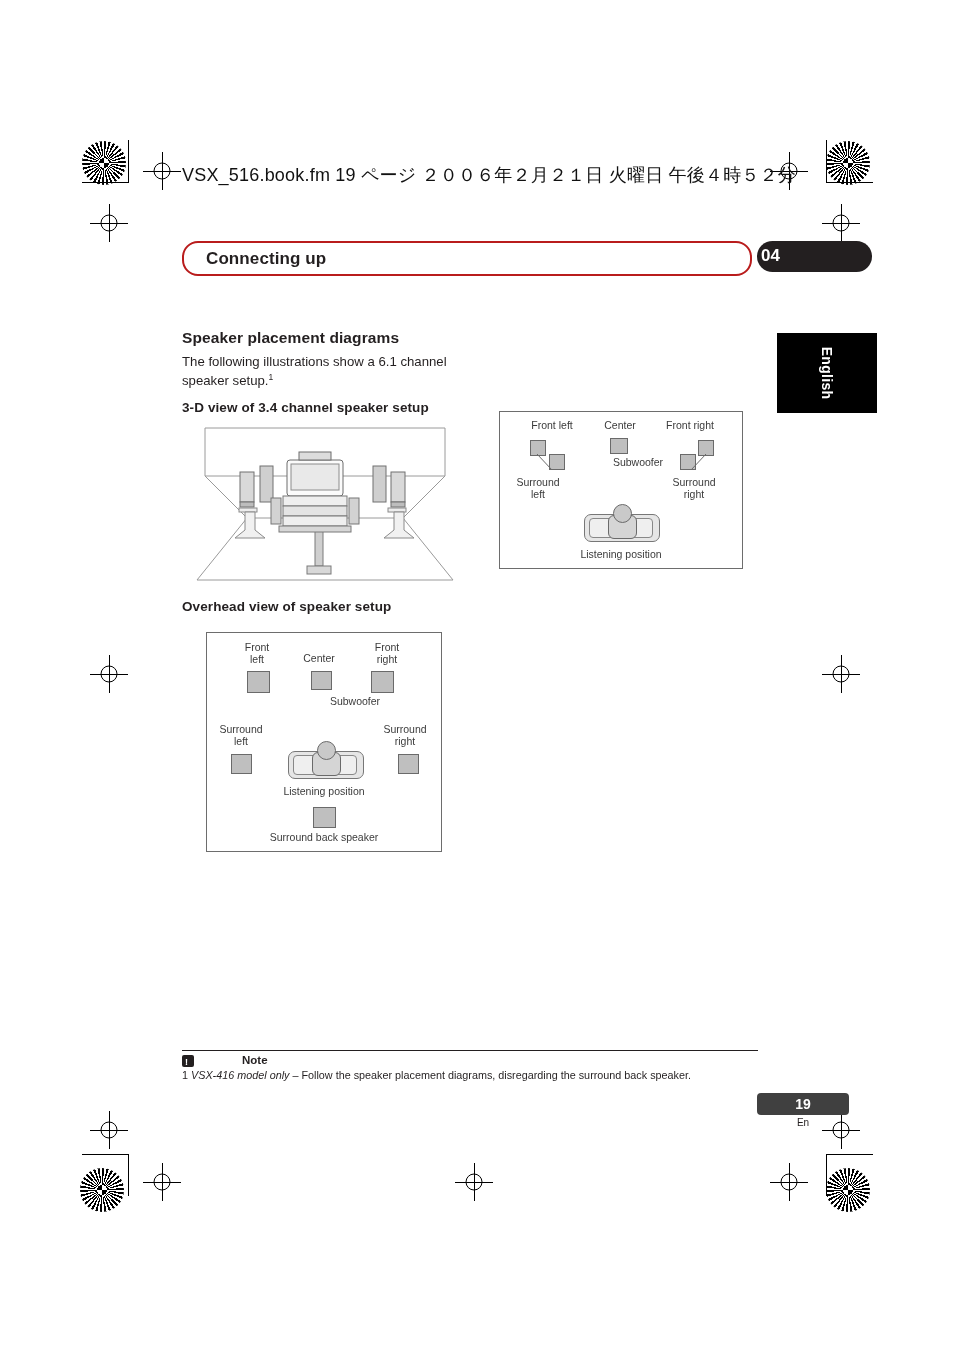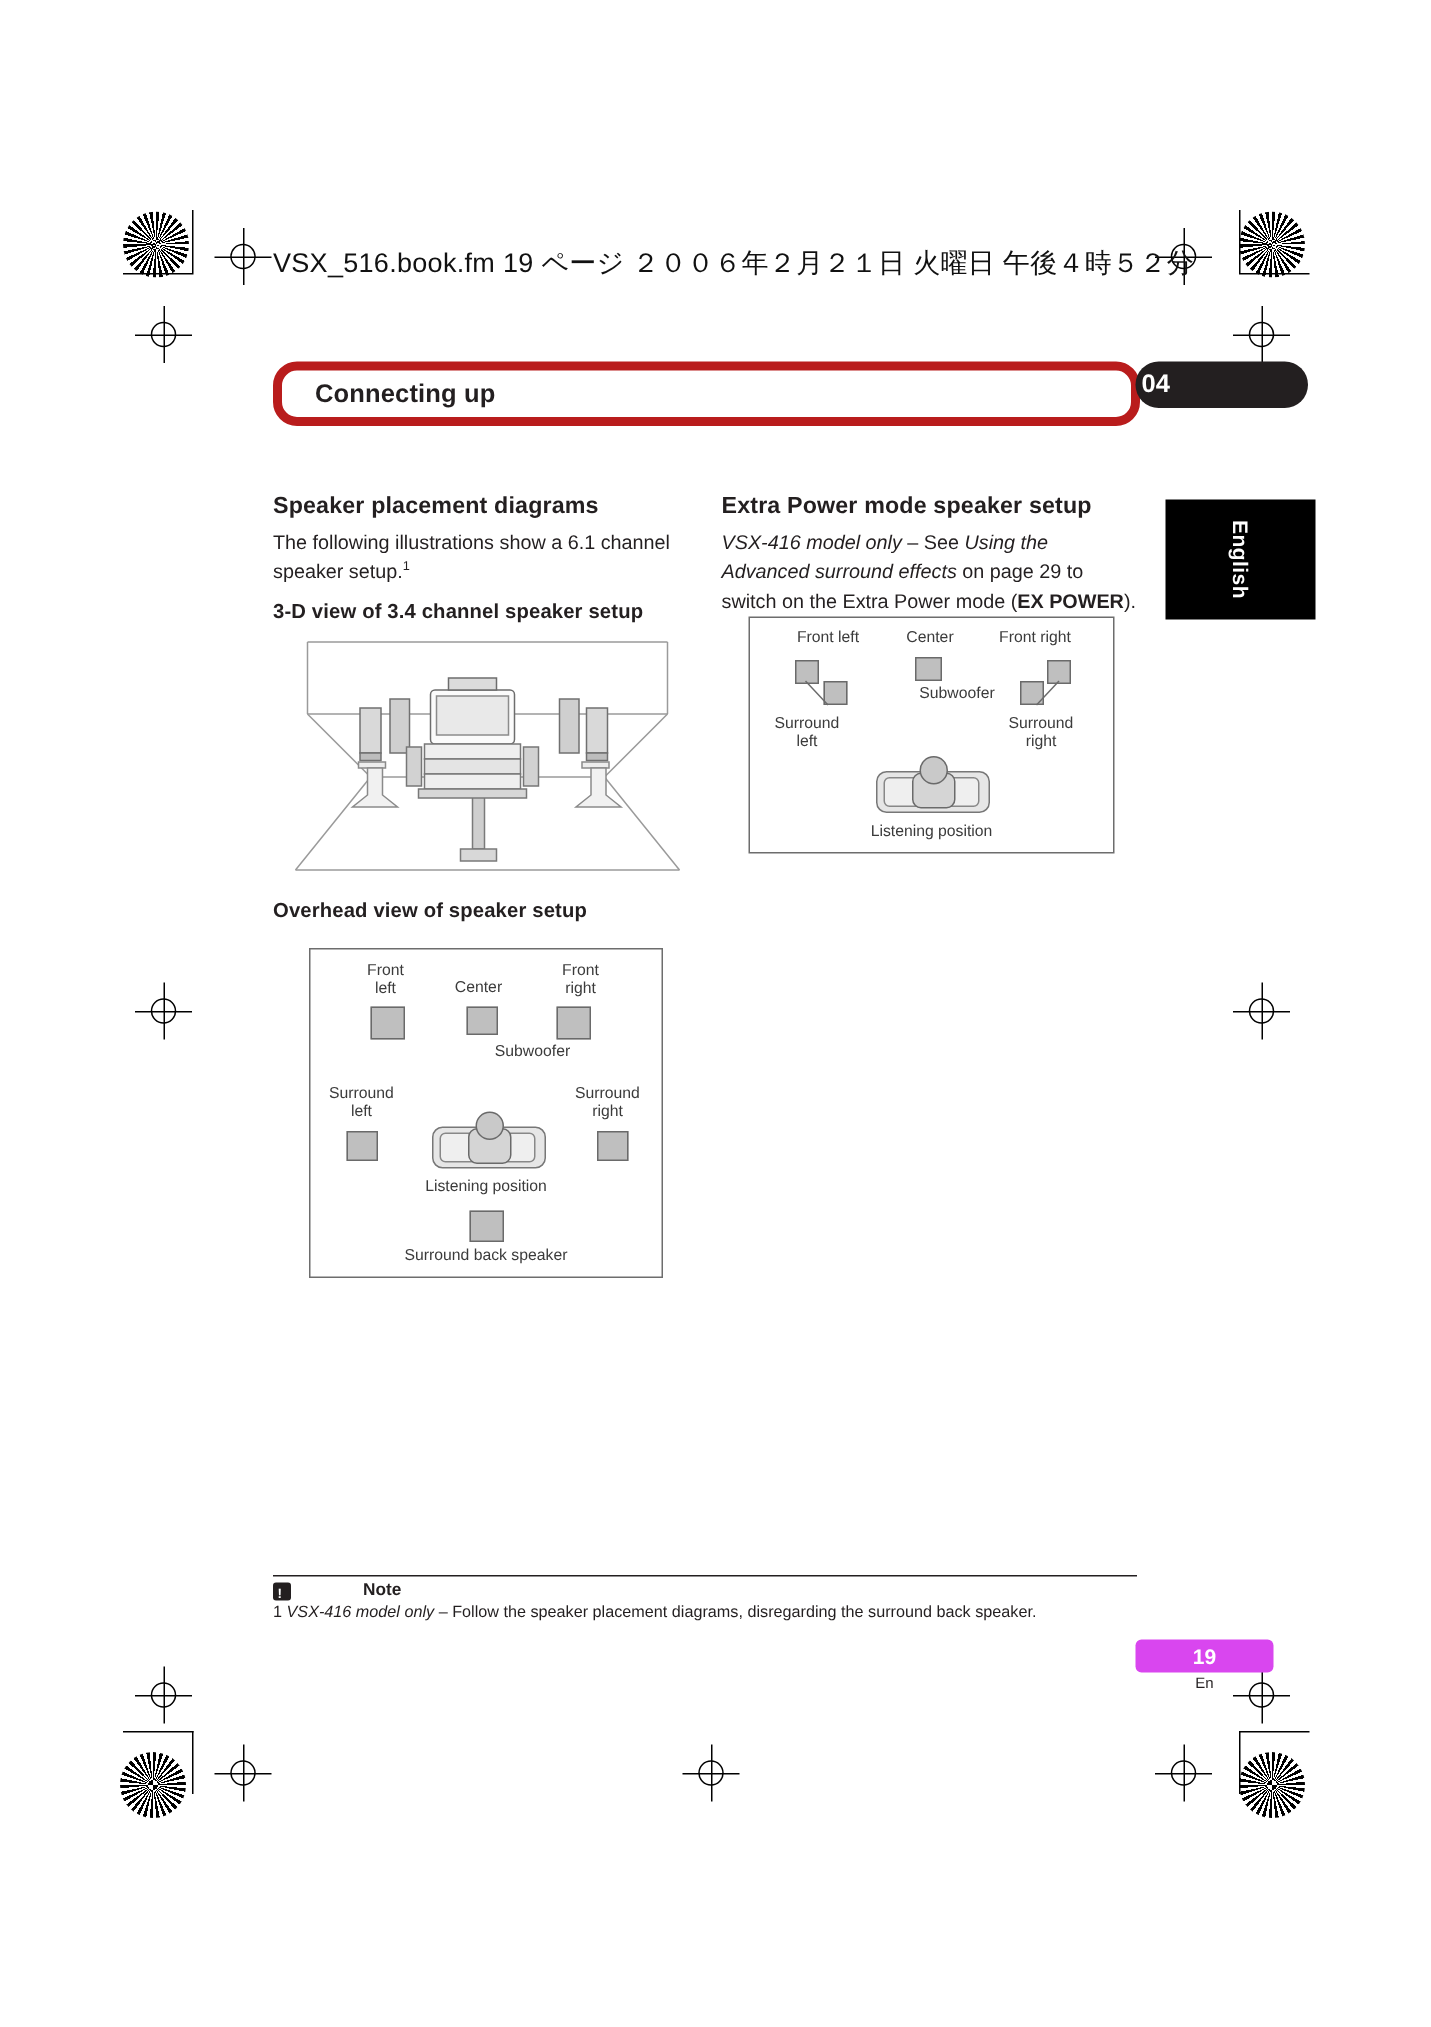--- a/index.html
+++ b/index.html
@@ -26,21 +26,21 @@
   
   .filehdr{
     position:absolute;left:182px;top:163px;
     font-size:18px;letter-spacing:.2px;color:#111;
     white-space:nowrap;
   }
 
   
   .titlebar{
     position:absolute;left:182px;top:241px;width:566px;height:31px;
-    border:6px solid #b91c1c;border-radius:16px;background:#fff;
+    border:2px solid #b91c1c;border-radius:16px;background:#fff;
   }
   .titlebar .t{
     position:absolute;left:22px;top:6px;font-size:17px;font-weight:bold;color:#231f20;
     letter-spacing:.1px;
   }
   .chapnum{
     position:absolute;left:757px;top:241px;width:115px;height:31px;
     background:#231f20;border-radius:16px;
   }
   .chapnum .n{
@@ -83,21 +83,21 @@
 
   
   .noterule{position:absolute;left:182px;top:1050px;width:576px;height:1px;background:#231f20;}
   .notebadge{position:absolute;left:182px;top:1055px;width:12px;height:12px;background:#231f20;border-radius:2px;}
   .notebadge i{position:absolute;left:3px;top:1.5px;color:#fff;font-size:9px;font-style:normal;font-weight:bold;}
   .notelabel{position:absolute;left:199px;top:1054px;font-size:11.5px;font-weight:bold;color:#231f20;padding-left:43px;}
   .notetext{position:absolute;left:182px;top:1069px;font-size:10.8px;color:#231f20;}
   .notetext i{font-style:italic;}
 
   
-  .pgbadge{position:absolute;left:757px;top:1093px;width:92px;height:22px;background:#d946ef;border-radius:4px;}
+  .pgbadge{position:absolute;left:757px;top:1093px;width:92px;height:22px;background:#404040;border-radius:4px;}
   .pgbadge span{position:absolute;left:50%;top:3px;transform:translateX(-50%);color:#fff;font-size:14px;font-weight:bold;}
   .pgen{position:absolute;left:757px;top:1117px;width:92px;text-align:center;font-size:10px;color:#231f20;}
 
   
   .room{position:absolute;}
 </style>
 </head>
 <body>
 
 <div class="page">
@@ -272,26 +272,20 @@
       <div class="cushr"></div>
       <div class="body"></div>
       <div class="head"></div>
     </div>
     <div class="dlabel" style="left:47px;top:152px;width:140px;">Listening position</div>
 
     <div class="spk" style="left:106px;top:174px;width:21px;height:19px;"></div>
     <div class="dlabel" style="left:27px;top:198px;width:180px;">Surround back speaker</div>
   </div>
 
-  <div class="col" style="left:481px;top:329px;width:278px;">
-    <div class="h2">Extra Power mode speaker setup</div>
-    <div class="body">
-      <i>VSX-416 model only</i><span> – See </span><i>Using the Advanced surround effects</i><span> on page 29 to switch on the Extra Power mode (</span><b>EX POWER</b><span>).</span>
-    </div>
-  </div>
 
   <div class="dbox" style="left:499px;top:411px;width:242px;height:156px;">
 
     <div class="dlabel" style="left:12px;top:7px;width:80px;">Front left</div>
     <div class="spk" style="left:30px;top:28px;width:14px;height:14px;"></div>
 
     <div class="dlabel" style="left:90px;top:7px;width:60px;">Center</div>
     <div class="spk" style="left:110px;top:26px;width:16px;height:14px;"></div>
 
     <div class="dlabel" style="left:150px;top:7px;width:80px;">Front right</div>

